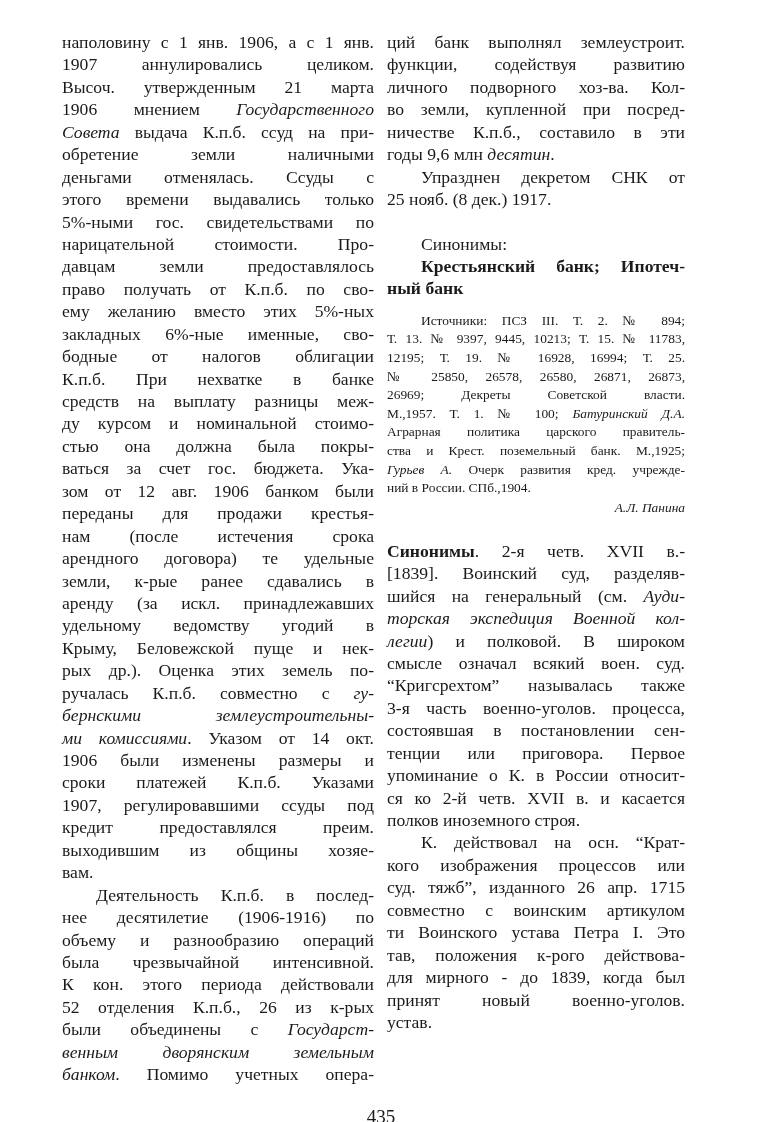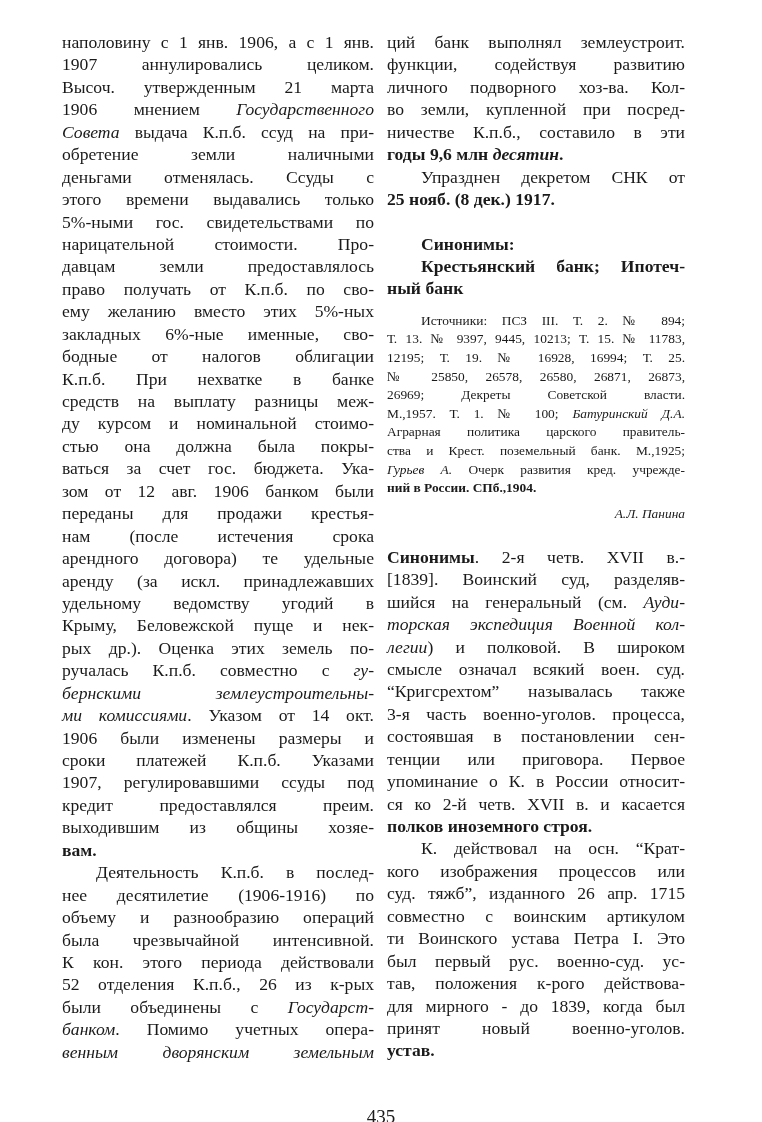--- a/index.html
+++ b/index.html
@@ -3,21 +3,21 @@
 <meta charset="utf-8">
 <style>
   html, body { margin: 0; padding: 0; background: #ffffff; }
   body { width: 762px; height: 1122px; position: relative; overflow: hidden;
          font-family: "Liberation Serif", "DejaVu Serif", serif; color: #1a1a1a; }
   .col { position: absolute; top: 31px; }
   .col-left { left: 62px; width: 312px; }
   .col-right { left: 387px; width: 298px; }
   .ln { display: block; height: 22.45px; line-height: 22.45px; font-size: 17.6px;
         white-space: nowrap; text-align: justify; text-align-last: justify; }
-  .ln.last { text-align-last: left; font-weight: bold; }
+  .ln.last { text-align-last: left; }
   .ln.indent { padding-left: 34px; }
   .i { font-style: italic; }
   .b { font-weight: bold; }
   .gap { display: block; }
   .src .ln { font-size: 13.4px; height: 18.6px; line-height: 18.6px; }
   .sig { text-align: right; font-style: italic; font-size: 13.4px; height: 20px; line-height: 20px; }
   .page-num { position: absolute; top: 1070px; left: 0; width: 762px; text-align: center;
               font-size: 19px; padding-left: 0; box-sizing: border-box; margin-top: 36px; }
 </style>
 </head>
@@ -41,42 +41,43 @@
     <span class="ln">бодные от налогов облигации</span>
     <span class="ln">К.п.б. При нехватке в банке</span>
     <span class="ln">средств на выплату разницы меж-</span>
     <span class="ln">ду курсом и номинальной стоимо-</span>
     <span class="ln">стью она должна была покры-</span>
     <span class="ln">ваться за счет гос. бюджета. Ука-</span>
     <span class="ln">зом от 12 авг. 1906 банком были</span>
     <span class="ln">переданы для продажи крестья-</span>
     <span class="ln">нам (после истечения срока</span>
     <span class="ln">арендного договора) те удельные</span>
+    <span class="ln">земли, к-рые ранее сдавались в</span>
     <span class="ln">аренду (за искл. принадлежавших</span>
     <span class="ln">удельному ведомству угодий в</span>
     <span class="ln">Крыму, Беловежской пуще и нек-</span>
     <span class="ln">рых др.). Оценка этих земель по-</span>
     <span class="ln">ручалась К.п.б. совместно с <span class="i">гу-</span></span>
     <span class="ln"><span class="i">бернскими землеустроительны-</span></span>
     <span class="ln"><span class="i">ми комиссиями</span>. Указом от 14 окт.</span>
     <span class="ln">1906 были изменены размеры и</span>
     <span class="ln">сроки платежей К.п.б. Указами</span>
     <span class="ln">1907, регулировавшими ссуды под</span>
     <span class="ln">кредит предоставлялся преим.</span>
     <span class="ln">выходившим из общины хозяе-</span>
     <span class="ln last">вам.</span>
     <span class="ln indent">Деятельность К.п.б. в послед-</span>
     <span class="ln">нее десятилетие (1906-1916) по</span>
     <span class="ln">объему и разнообразию операций</span>
     <span class="ln">была чрезвычайной интенсивной.</span>
     <span class="ln">К кон. этого периода действовали</span>
     <span class="ln">52 отделения К.п.б., 26 из к-рых</span>
     <span class="ln">были объединены с <span class="i">Государст-</span></span>
+    <span class="ln"><span class="i">венным дворянским земельным</span></span>
     <span class="ln"><span class="i">банком</span>. Помимо учетных опера-</span>
-    <span class="ln"><span class="i">венным дворянским земельным</span></span>
   </div>
 
 <div class="col col-right">
   <div id="r-entry">
       <span class="ln">ций банк выполнял землеустроит.</span>
       <span class="ln">функции, содействуя развитию</span>
       <span class="ln">личного подворного хоз-ва. Кол-</span>
       <span class="ln">во земли, купленной при посред-</span>
       <span class="ln">ничестве К.п.б., составило в эти</span>
       <span class="ln last">годы 9,6 млн <span class="i">десятин</span>.</span>
@@ -95,42 +96,41 @@
       <span class="ln">Т. 13. № 9397, 9445, 10213; Т. 15. № 11783,</span>
       <span class="ln">12195; Т. 19. № 16928, 16994; Т. 25.</span>
       <span class="ln">№ 25850, 26578, 26580, 26871, 26873,</span>
       <span class="ln">26969; Декреты Советской власти.</span>
       <span class="ln">М.,1957. Т. 1. № 100; <span class="i">Батуринский Д.А.</span></span>
       <span class="ln">Аграрная политика царского правитель-</span>
       <span class="ln">ства и Крест. поземельный банк. М.,1925;</span>
       <span class="ln"><span class="i">Гурьев А.</span> Очерк развития кред. учрежде-</span>
       <span class="ln last">ний в России. СПб.,1904.</span>
     </div>
-  <div class="sig" style="margin-top:6px">А.Л. Панина</div>
+  <div class="sig" style="">А.Л. Панина</div>
   <div style="height:22px" class="gap"></div>
   <div id="r-entry2">
       <span class="ln"><span class="b">Синонимы</span>. 2-я четв. XVII в.-</span>
       <span class="ln">[1839]. Воинский суд, разделяв-</span>
       <span class="ln">шийся на генеральный (см. <span class="i">Ауди-</span></span>
       <span class="ln"><span class="i">торская экспедиция Военной кол-</span></span>
       <span class="ln"><span class="i">легии</span>) и полковой. В широком</span>
       <span class="ln">смысле означал всякий воен. суд.</span>
       <span class="ln">“Кригсрехтом” называлась также</span>
       <span class="ln">3-я часть военно-уголов. процесса,</span>
       <span class="ln">состоявшая в постановлении сен-</span>
       <span class="ln">тенции или приговора. Первое</span>
       <span class="ln">упоминание о К. в России относит-</span>
       <span class="ln">ся ко 2-й четв. XVII в. и касается</span>
       <span class="ln last">полков иноземного строя.</span>
       <span class="ln indent">К. действовал на осн. “Крат-</span>
       <span class="ln">кого изображения процессов или</span>
       <span class="ln">суд. тяжб”, изданного 26 апр. 1715</span>
       <span class="ln">совместно с воинским артикулом</span>
       <span class="ln">ти Воинского устава Петра I. Это</span>
-      <span class="ln">был первый рус. военно-суд. ус-</span>
       <span class="ln">тав, положения к-рого действова-</span>
       <span class="ln">для мирного - до 1839, когда был</span>
       <span class="ln">принят новый военно-уголов.</span>
       <span class="ln last">устав.</span>
     </div>
 </div>
 
 <div class="page-num">435</div>
 
 </body></html>

